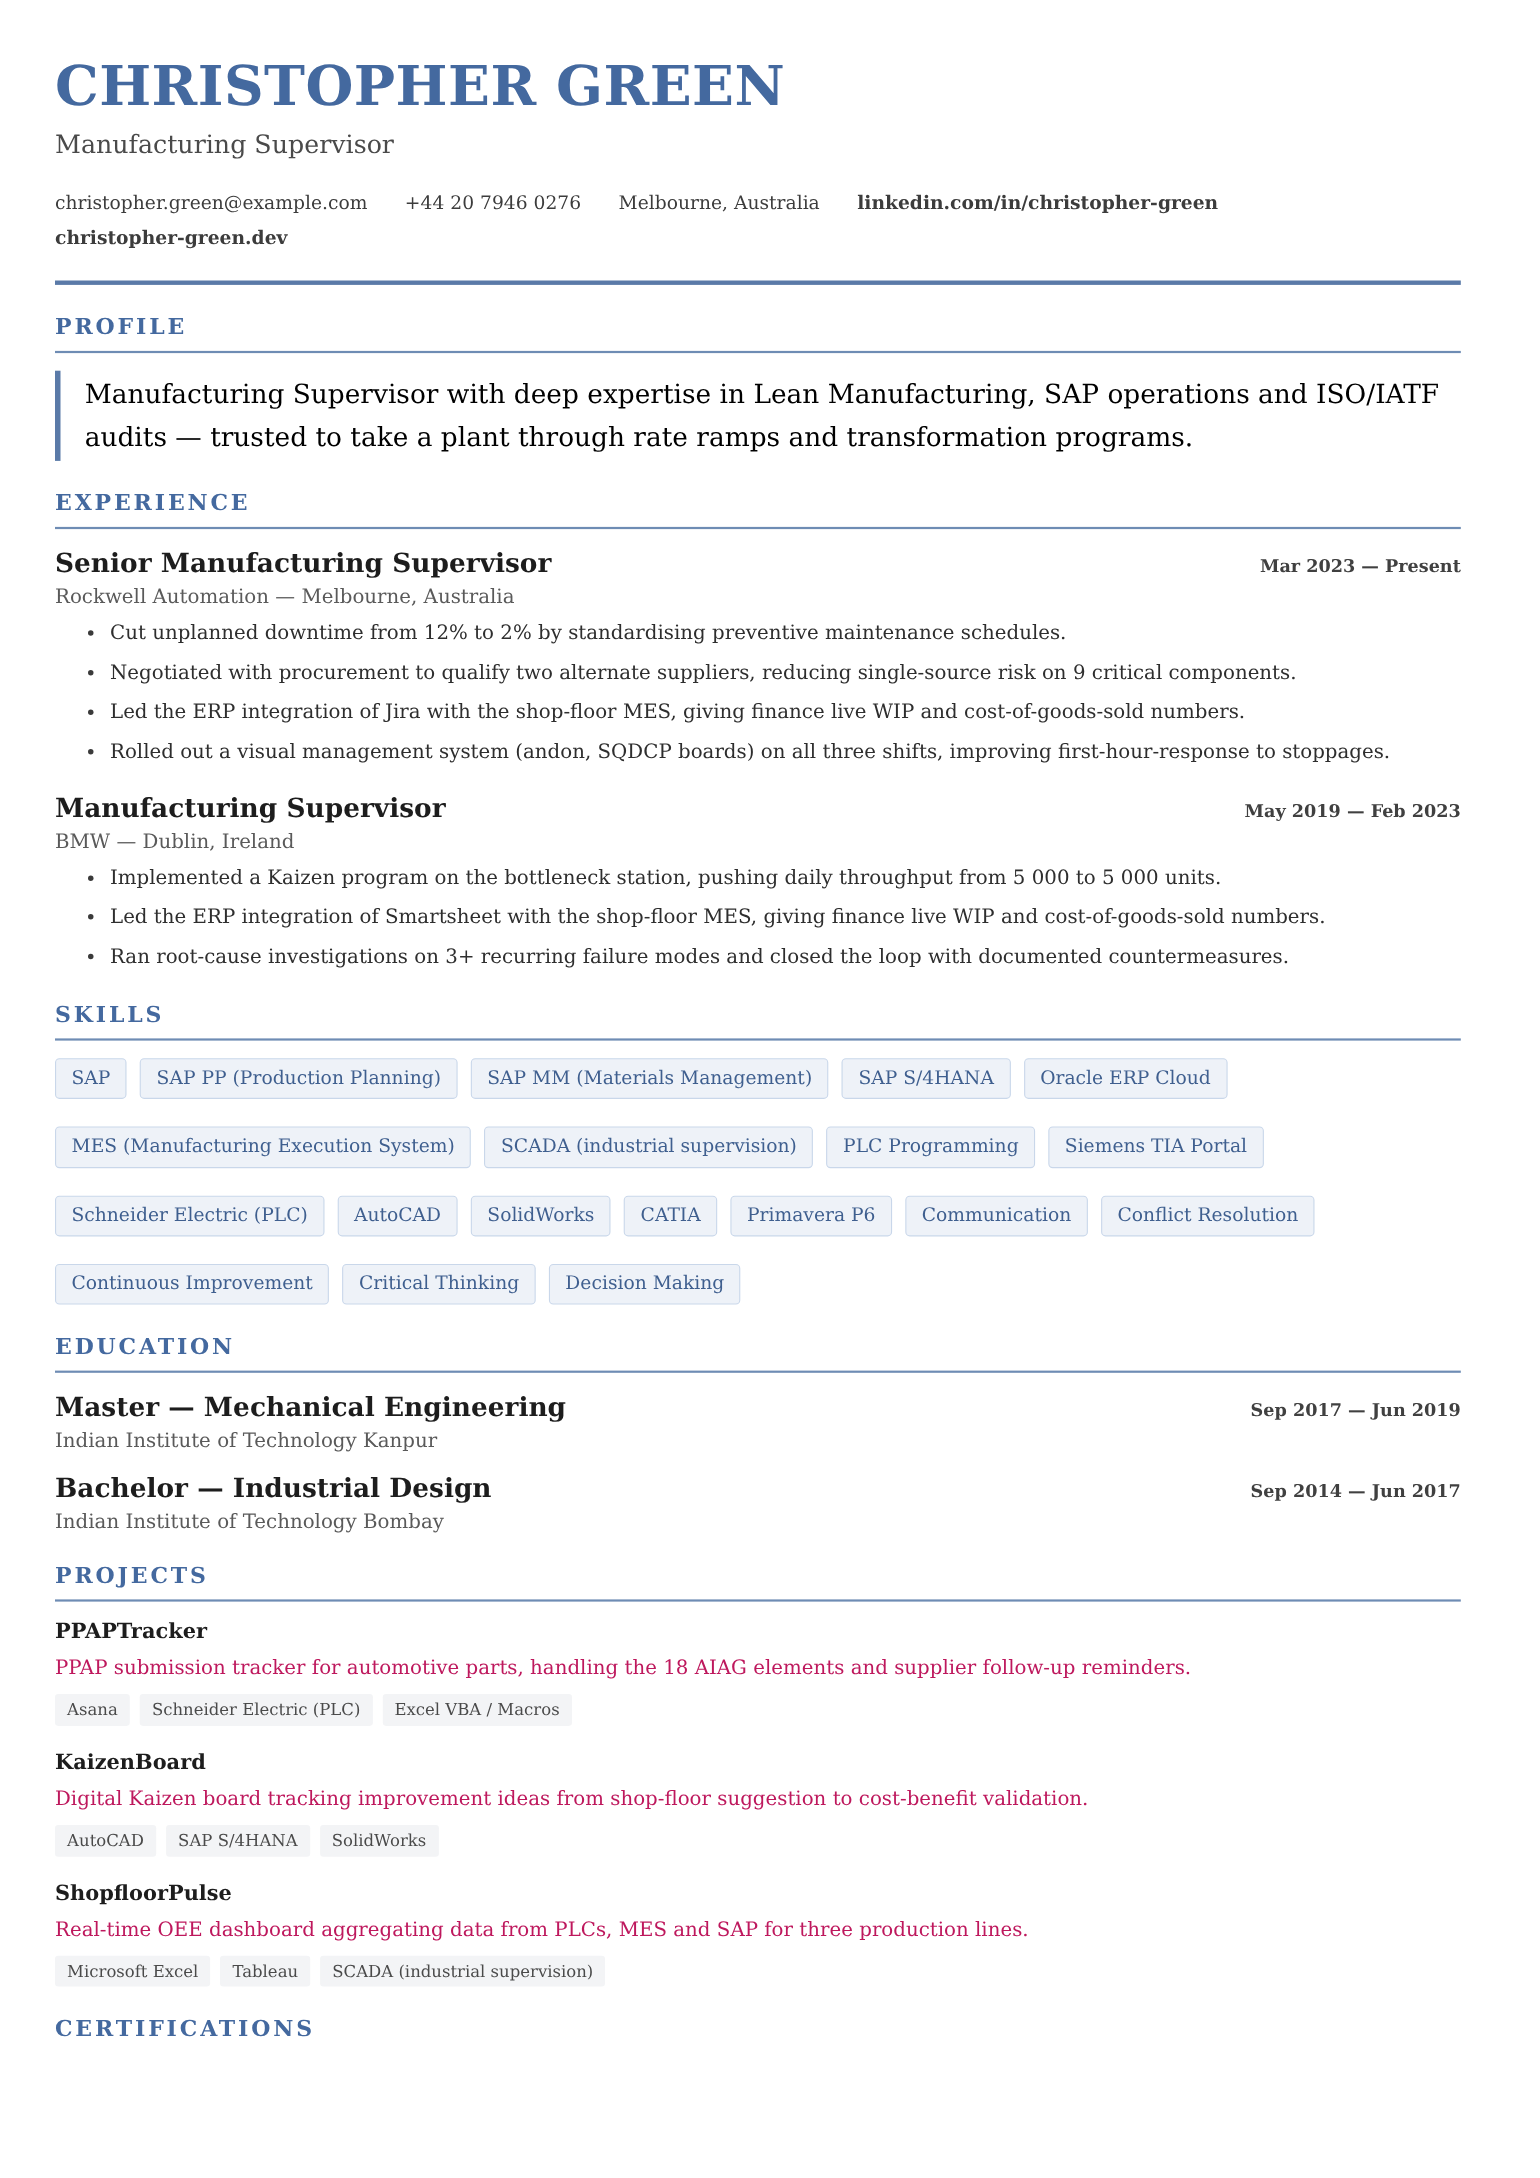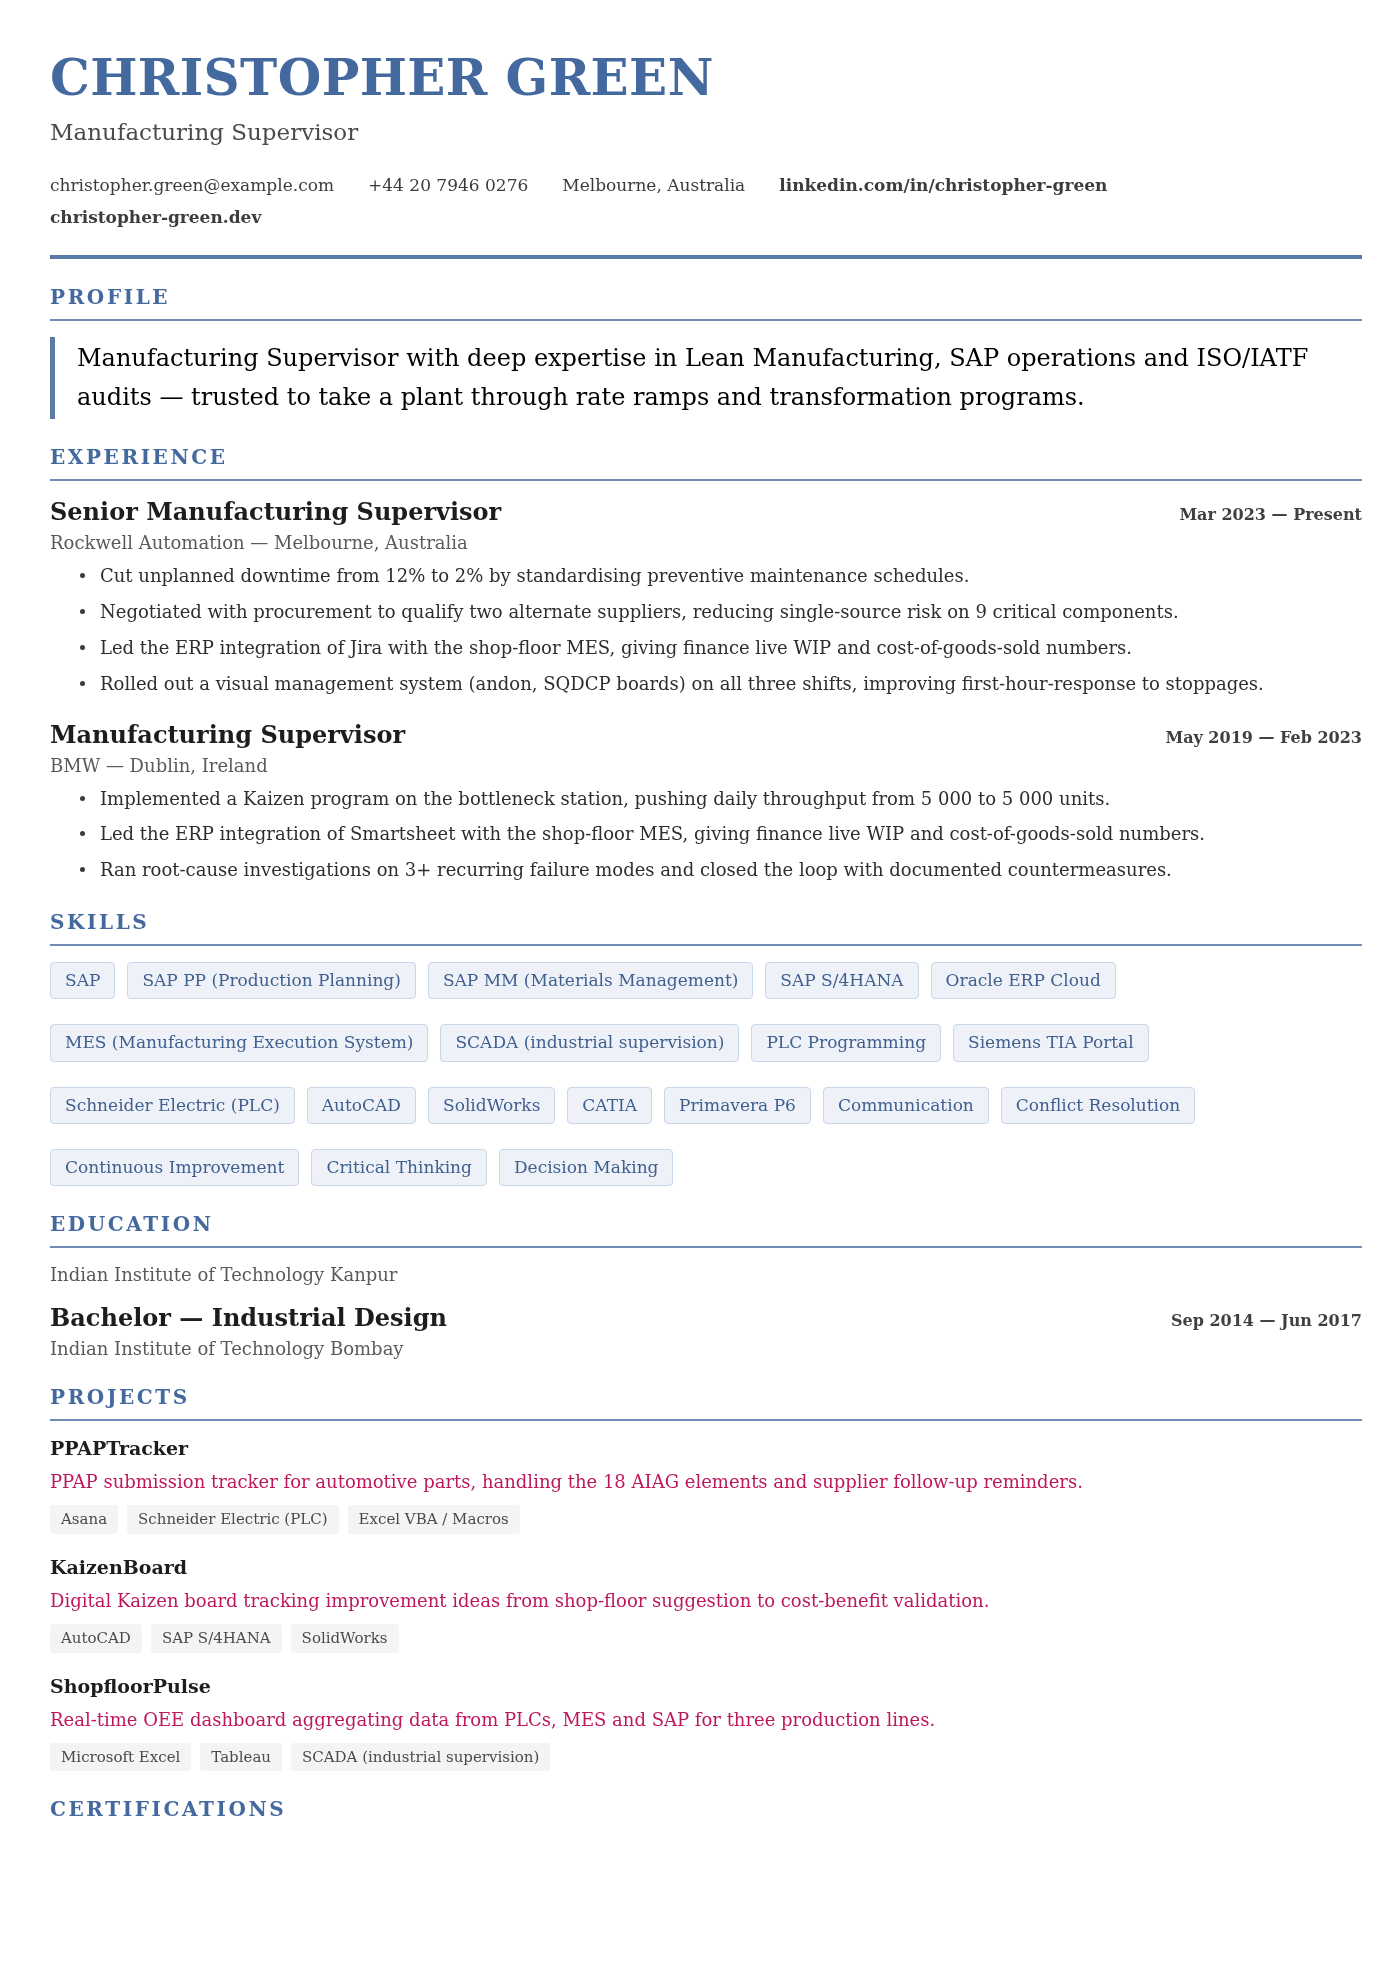--- a/index.html
+++ b/index.html
@@ -12,21 +12,21 @@
     width: 1400px;
     height: 1980px;
     overflow: hidden;
     font-family: "DejaVu Serif", "Liberation Serif", serif;
     color: #2f2f2f;
     -webkit-font-smoothing: antialiased;
   }
 
   .page {
     width: 1400px;
-    padding: 50px 38px 0 50px;
+    padding: 50px 72px 0 50px;
   }
 
   
   .name {
     font-family: "DejaVu Serif", "Liberation Serif", serif;
     font-size: 50px;
     font-weight: bold;
     letter-spacing: 0.4px;
     color: #44699f;
     line-height: 1.1;
@@ -263,20 +263,24 @@
       <span class="skill-pill">Critical Thinking</span>
       <span class="skill-pill">Decision Making</span>
     </div>
   </section>
 
   <section class="section">
     <div class="section-title">EDUCATION</div>
     <div class="section-rule"></div>
 
     <div class="edu-entry">
+      <div class="entry-head">
+        <div class="entry-title">Master — Mechanical Engineering</div>
+        <div class="entry-dates">Sep 2017 — Jun 2019</div>
+      </div>
       <div class="entry-sub">Indian Institute of Technology Kanpur</div>
     </div>
 
     <div class="edu-entry">
       <div class="entry-head">
         <div class="entry-title">Bachelor — Industrial Design</div>
         <div class="entry-dates">Sep 2014 — Jun 2017</div>
       </div>
       <div class="entry-sub">Indian Institute of Technology Bombay</div>
     </div>

